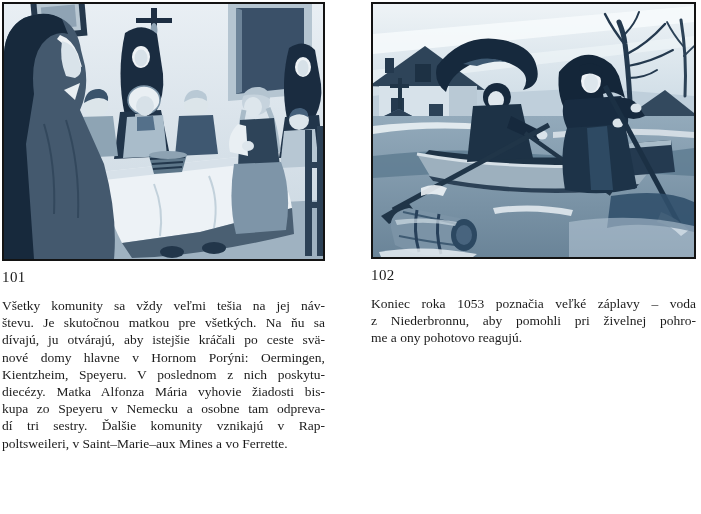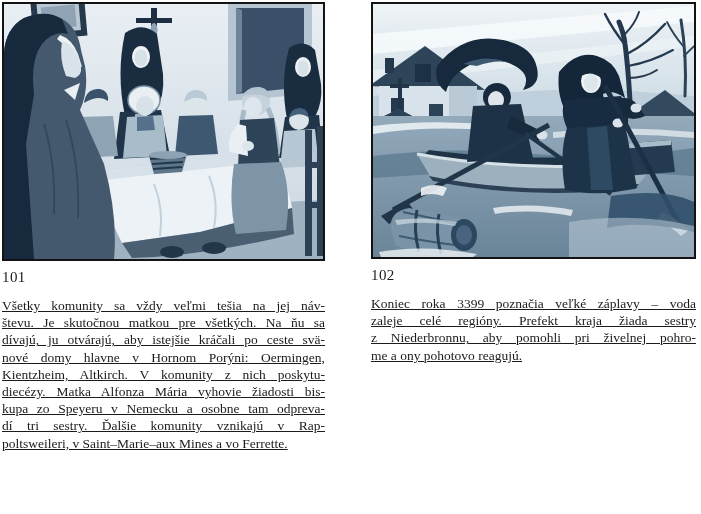--- a/index.html
+++ b/index.html
@@ -35,21 +35,20 @@
   }
   .para {
     margin-top: 11px;
     font-size: 13.5px;
     line-height: 17.2px;
   }
   .para .line {
     text-align: justify;
     text-align-last: justify;
     white-space: nowrap;
-    text-decoration: underline;
   }
   .para .line.last { text-align-last: left; }
 </style>
 </head>
 <body>
 
 <section class="column col-a">
   <figure class="panel" aria-label="Nuns and children gathered around a table with a white cloth; crucifix and framed picture on the wall, open dark doorway at right">
     <svg viewBox="0 0 319 255" preserveAspectRatio="none">
       <defs>
@@ -165,21 +164,21 @@
         <path d="M40,120 Q52,160 50,210 M62,116 Q76,160 74,214" stroke="#2c4156" stroke-width="2" fill="none" opacity="0.7"></path>
       </g>
     </svg>
   </figure>
   <div class="panel-label">101</div>
   <div class="para">
       <div class="line">Všetky komunity sa vždy veľmi tešia na jej náv-</div>
       <div class="line">števu. Je skutočnou matkou pre všetkých. Na ňu sa</div>
       <div class="line">dívajú, ju otvárajú, aby istejšie kráčali po ceste svä-</div>
       <div class="line">nové domy hlavne v Hornom Porýni: Oermingen,</div>
-      <div class="line">Kientzheim, Altkirch. V komunity z nich poskytu-</div>
+      <div class="line">Kientzheim, Speyeru. V poslednom z nich poskytu-</div>
       <div class="line">diecézy. Matka Alfonza Mária vyhovie žiadosti bis-</div>
       <div class="line">kupa zo Speyeru v Nemecku a osobne tam odpreva-</div>
       <div class="line">dí tri sestry. Ďalšie komunity vznikajú v Rap-</div>
       <div class="line last">poltsweileri, v Saint–Marie–aux Mines a vo Ferrette.</div>
     </div>
 </section>
 
 <section class="column col-b">
   <figure class="panel" aria-label="Two nuns in a rowboat on flood waters; submerged houses and a bare tree behind, a barrel floating in the foreground">
     <svg viewBox="0 0 321 253" preserveAspectRatio="none">
@@ -299,18 +298,17 @@
         <path d="M44,206 Q40,226 46,248 M66,210 Q62,228 68,250" stroke="#27405a" stroke-width="3" fill="none"></path>
         <ellipse cx="91" cy="231" rx="13" ry="16" fill="#2c4861"></ellipse>
         <ellipse cx="91" cy="231" rx="8" ry="10" fill="#48647e"></ellipse>
         <path d="M22,216 Q52,212 84,218 L82,222 Q52,216 24,221 Z" fill="#cfdbe4" opacity="0.7"></path>
         <path d="M6,248 Q50,240 104,250 L100,253 L8,253 Z" fill="#eff4f7" opacity="0.8"></path>
       </g>
     </svg>
   </figure>
   <div class="panel-label">102</div>
   <div class="para">
-      <div class="line">Koniec roka 3399 poznačia veľké záplavy – voda</div>
-      <div class="line">zaleje celé regióny. Prefekt kraja žiada sestry</div>
+      <div class="line">Koniec roka 1053 poznačia veľké záplavy – voda</div>
       <div class="line">z Niederbronnu, aby pomohli pri živelnej pohro-</div>
       <div class="line last">me a ony pohotovo reagujú.</div>
     </div>
 </section>
 
 </body></html>

